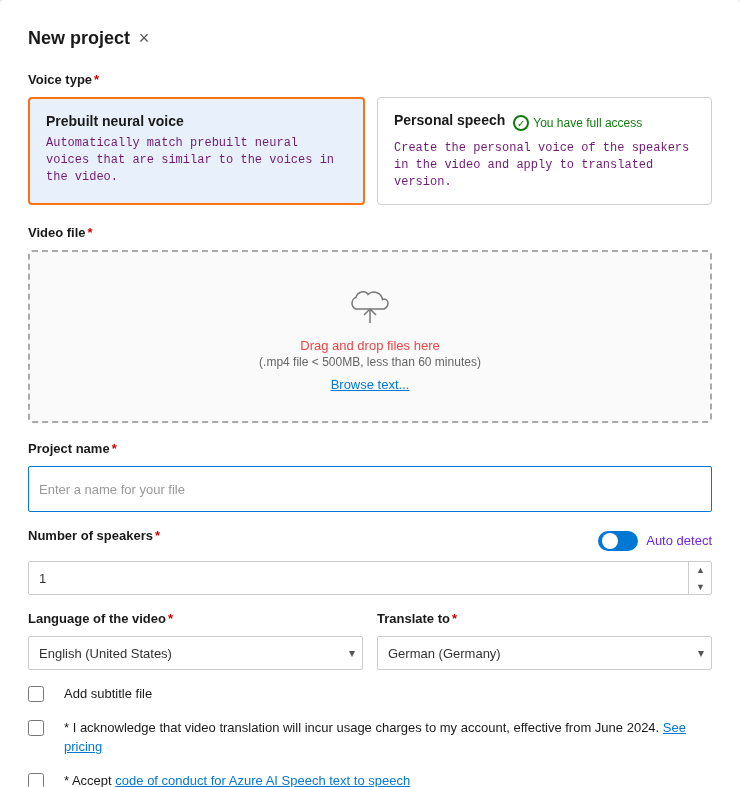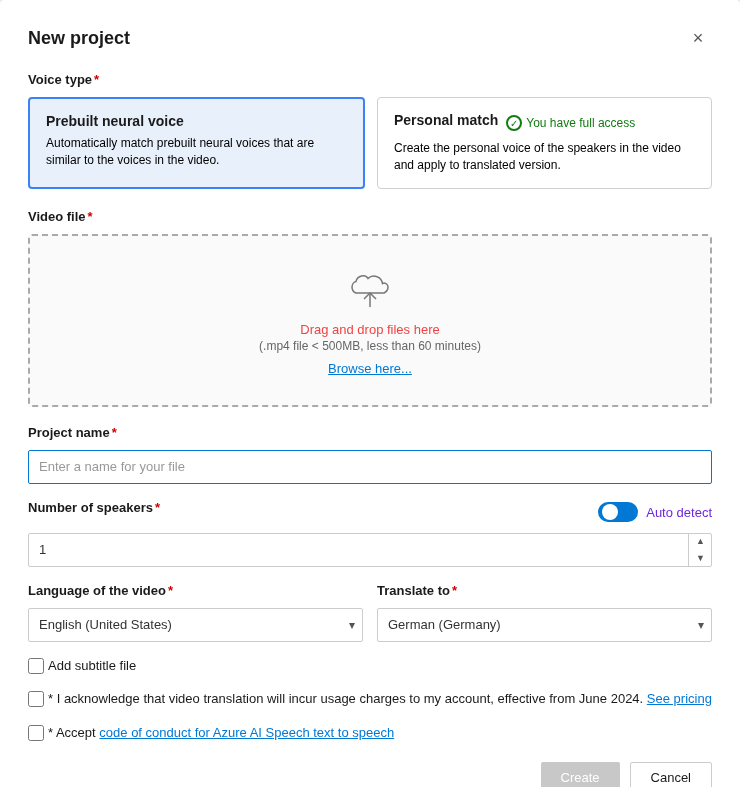--- a/index.html
+++ b/index.html
@@ -16,21 +16,20 @@
       width: 740px;
       min-height: 787px;
       border-radius: 4px;
       box-shadow: 0 4px 24px rgba(0,0,0,0.18);
       padding: 24px 28px 24px 28px;
       position: relative;
     }
     .dialog-header {
       display: flex;
       align-items: center;
-      justify-content: space-between;
       margin-bottom: 20px;
     }
     .dialog-title {
       font-size: 18px;
       font-weight: 600;
       color: #1a1a1a;
     }
     .close-btn {
       background: none;
       border: none;
@@ -60,33 +59,34 @@
     }
     .voice-card {
       border: 1px solid #d0d0d0;
       border-radius: 4px;
       padding: 14px 16px;
       flex: 1;
       cursor: pointer;
       background: #fff;
     }
     .voice-card.selected {
-      border: 2px solid #3b82f6;
+      border: 2px solid #f97316;
       background: #e8f1fb;
     }
     .voice-card-title {
       font-size: 14px;
       font-weight: 700;
       color: #1a1a1a;
       margin-bottom: 6px;
     }
     .voice-card-desc {
       font-size: 12px;
-      color: #000000;
+      color: #701a75;
       line-height: 1.4;
+      font-family: Liberation Mono, monospace;
     }
     .personal-voice-header {
       display: flex;
       align-items: center;
       gap: 8px;
       margin-bottom: 6px;
     }
     .full-access-badge {
       display: flex;
       align-items: center;
@@ -139,21 +139,21 @@
       font-size: 13px;
       cursor: pointer;
       background: none;
       border: none;
     }
     .form-group {
       margin-bottom: 16px;
     }
     .form-input {
       width: 100%;
-      height: 34px;
+      height: 46px;
       border: 1px solid #0078d4;
       border-radius: 2px;
       padding: 0 10px;
       font-size: 13px;
       color: #333;
       outline: none;
     }
     .form-input::placeholder { color: #999; }
     .speakers-row {
       display: flex;
@@ -263,21 +263,21 @@
       right: 8px;
       top: 50%;
       transform: translateY(-50%);
       pointer-events: none;
       font-size: 12px;
       color: #555;
     }
     .checkbox-row {
       display: flex;
       align-items: flex-start;
-      gap: 4px;
+      gap: 20px;
       margin-bottom: 14px;
     }
     .checkbox-row input[type=checkbox] {
       margin-top: 2px;
       width: 16px;
       height: 16px;
       flex-shrink: 0;
       cursor: pointer;
     }
     .checkbox-label {
@@ -331,21 +331,21 @@
     </div>
     <div class="voice-type-row">
 
       <div class="voice-card selected">
         <div class="voice-card-title">Prebuilt neural voice</div>
         <div class="voice-card-desc">Automatically match prebuilt neural voices that are similar to the voices in the video.</div>
       </div>
 
       <div class="voice-card">
         <div class="personal-voice-header">
-          <span class="voice-card-title">Personal match</span>
+          <span class="voice-card-title">Personal speech</span>
           <span class="full-access-badge">
             <span class="check-circle">✓</span>
             <span>You have full access</span>
           </span>
         </div>
         <div class="voice-card-desc">Create the personal voice of the speakers in the video and apply to translated version.</div>
       </div>
     </div>
   </div>
 
@@ -356,21 +356,21 @@
     <div class="dropzone">
       <div class="upload-icon">
         <svg width="44" height="38" viewBox="0 0 44 38" fill="none" xmlns="http://www.w3.org/2000/svg">
           <path d="M34.5 14.5C34.5 14.5 34 9 28.5 7.5C23.5 6 20 9.5 20 9.5C20 9.5 18 6 13.5 7C9 8 8 12.5 8 12.5C8 12.5 4 13.5 4 18C4 22.5 8 24 8 24H36C36 24 40 22 40 18C40 14.5 36.5 13.5 34.5 14.5Z" fill="none" stroke="#777" stroke-width="1.5"></path>
           <line x1="22" y1="38" x2="22" y2="24" stroke="#777" stroke-width="1.5"></line>
           <polyline points="16,30 22,24 28,30" fill="none" stroke="#777" stroke-width="1.5"></polyline>
         </svg>
       </div>
       <div class="dropzone-text">Drag and drop files here</div>
       <div class="dropzone-subtext">(.mp4 file &lt; 500MB, less than 60 minutes)</div>
-      <button class="browse-link">Browse here...</button>
+      <button class="browse-link">Browse text...</button>
     </div>
   </div>
 
   <div class="form-group">
     <div class="section-label">
       <span>Project name</span><span class="required-star">*</span>
     </div>
     <input class="form-input" type="text" placeholder="Enter a name for your file" style="">
   </div>
 

